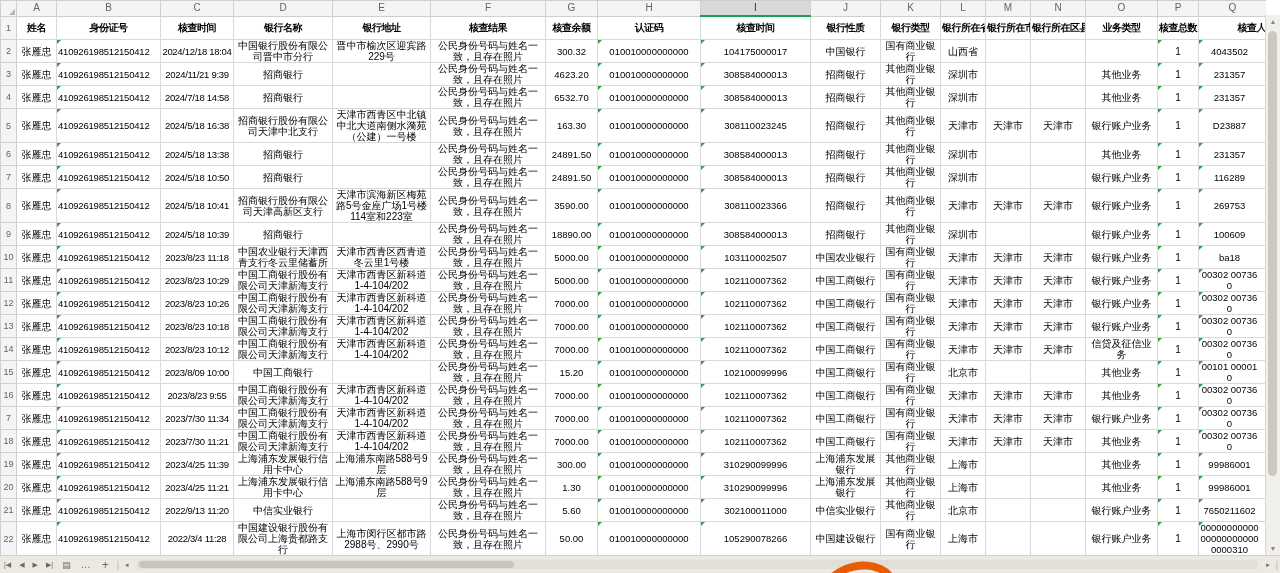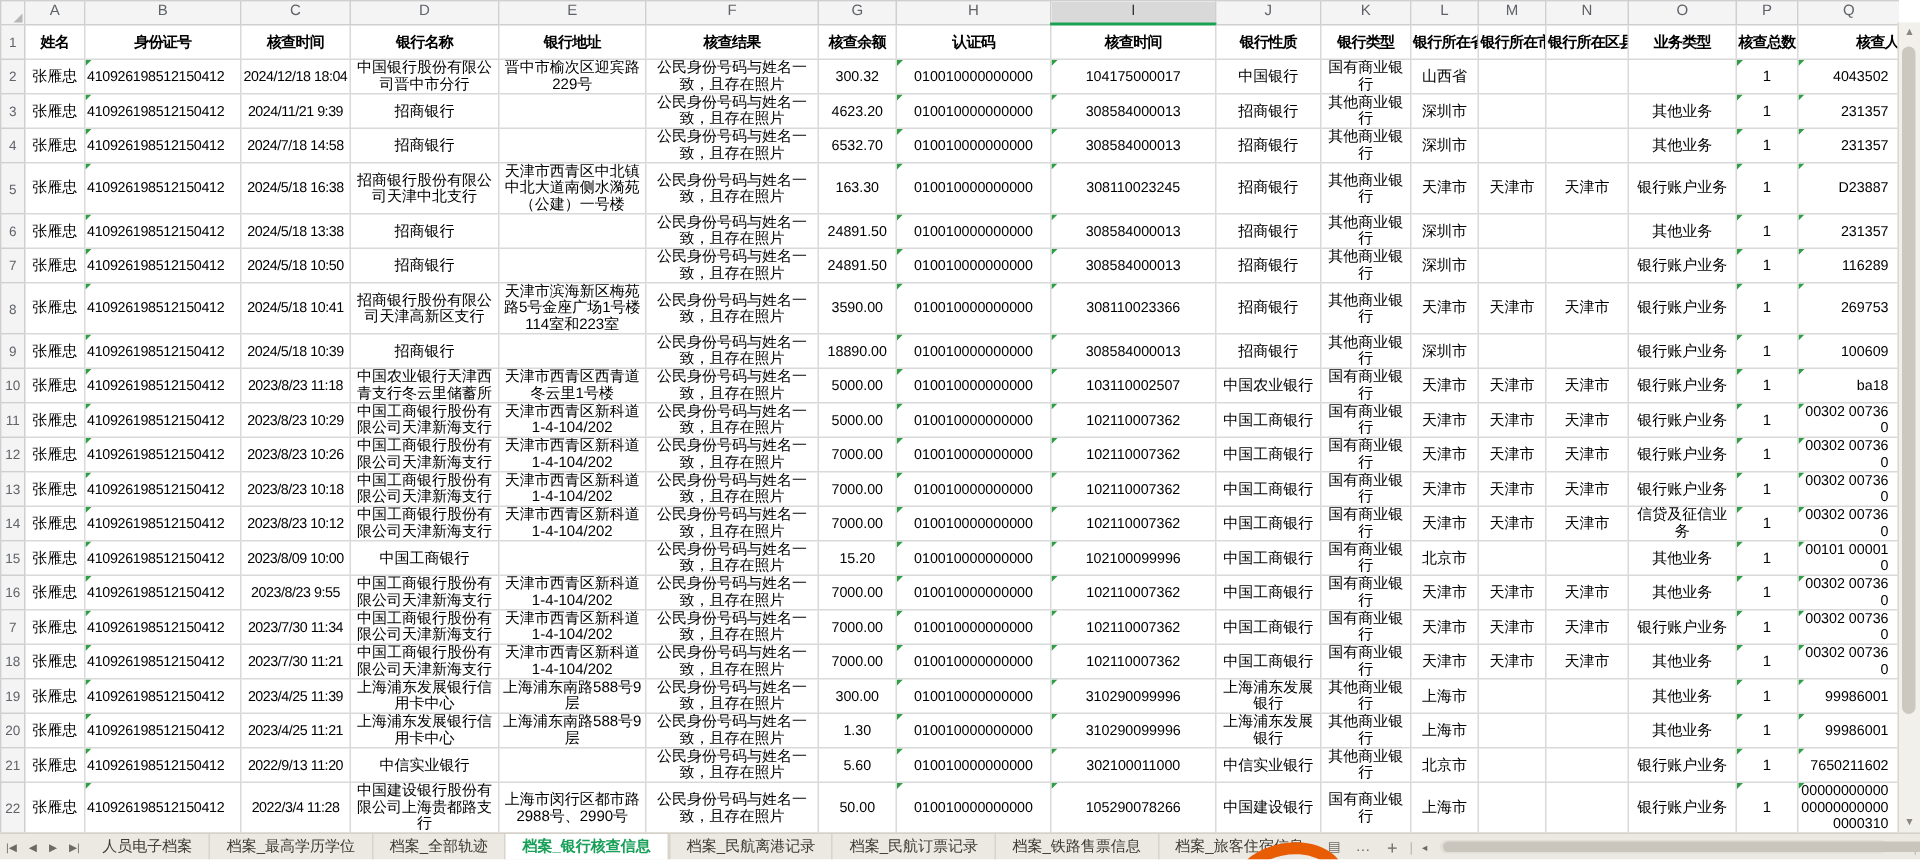--- a/index.html
+++ b/index.html
@@ -38,21 +38,21 @@
   .drow td{
     font-size:10px;line-height:11px;text-align:center;color:#000;
     word-break:break-all;position:relative;height:21px;
   }
   .drow td.c-a{white-space:nowrap;}
   .drow td.c-b{text-align:left;white-space:nowrap;font-size:9.5px;letter-spacing:-0.2px;}
   .drow td.c-c{white-space:nowrap;font-size:9.5px;letter-spacing:-0.3px;margin-top:12px;}
   .drow td.c-g{white-space:nowrap;font-size:9.5px;}
   .drow td.c-h,.drow td.c-i{white-space:nowrap;font-size:9.5px;}
   .drow td.c-p{white-space:nowrap;}
-  .drow td.c-q{text-align:right;padding-right:7px;font-size:9.5px;}
+  .drow td.c-q{text-align:center;padding-right:7px;font-size:9.5px;}
   .tri{
     position:absolute;top:0;left:0;width:0;height:0;
     border-top:4px solid #2f9e44;border-right:4px solid transparent;
   }
   
   .vscroll{
     position:absolute;top:15px;right:0;width:14px;height:541px;
     background:#f2f0ea;border-left:1px solid #dcd8d0;z-index:3;
   }
   .vscroll .arrow{
@@ -614,30 +614,20 @@
   <span class="arrow up">▲</span>
   <div class="vthumb"></div>
   <span class="arrow down">▼</span>
 </div>
 
 <div class="tabbar">
   <span class="navbtn">|◀</span>
   <span class="navbtn">◀</span>
   <span class="navbtn">▶</span>
   <span class="navbtn">▶|</span>
-  <div class="tabs">
-      <span class="tab">人员电子档案</span>
-      <span class="tab">档案_最高学历学位</span>
-      <span class="tab">档案_全部轨迹</span>
-      <span class="tab active">档案_银行核查信息</span>
-      <span class="tab">档案_民航离港记录</span>
-      <span class="tab">档案_民航订票记录</span>
-      <span class="tab">档案_铁路售票信息</span>
-      <span class="tab">档案_旅客住宿信息</span>
-    </div>
   <span class="tb-ico">▤</span>
   <span class="tb-more">…</span>
   <span class="tb-add">+</span>
   <span class="tb-div">|</span>
   <span class="navbtn">◂</span>
   <div class="hscroll">
     <div class="hthumb"></div>
   </div>
   <span class="navbtn">▸</span>
   <span class="tb-div">|</span>

